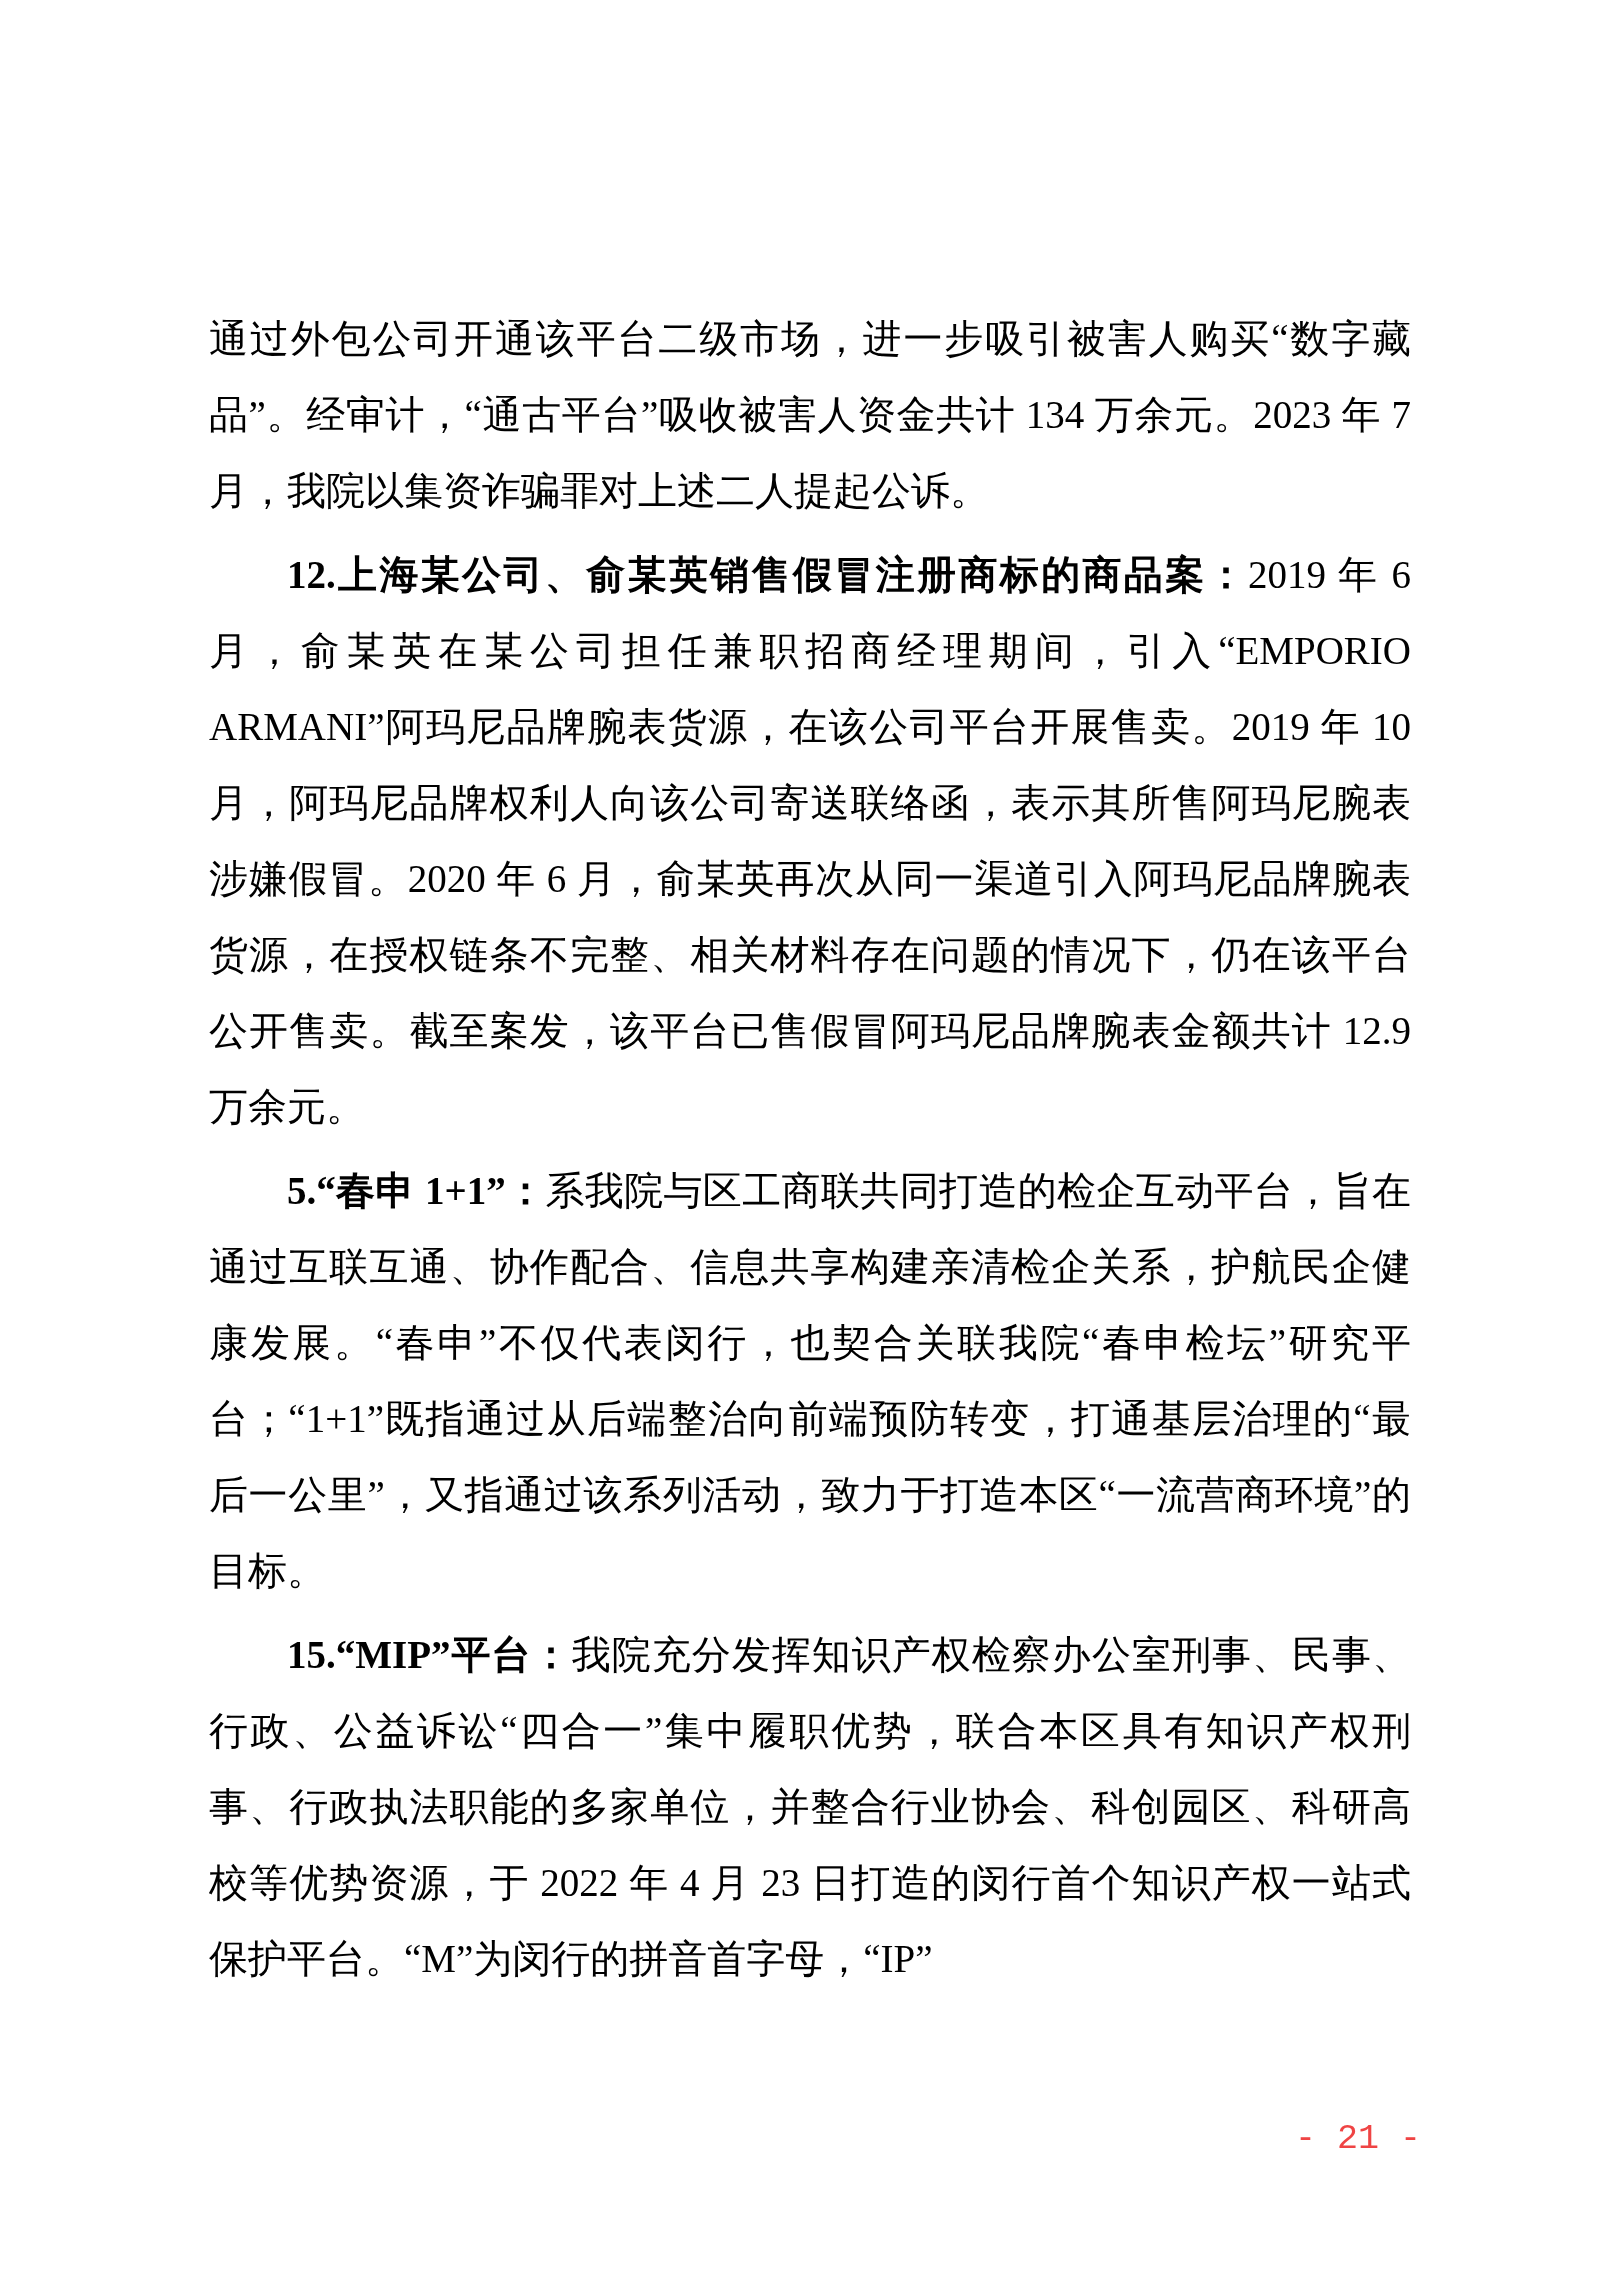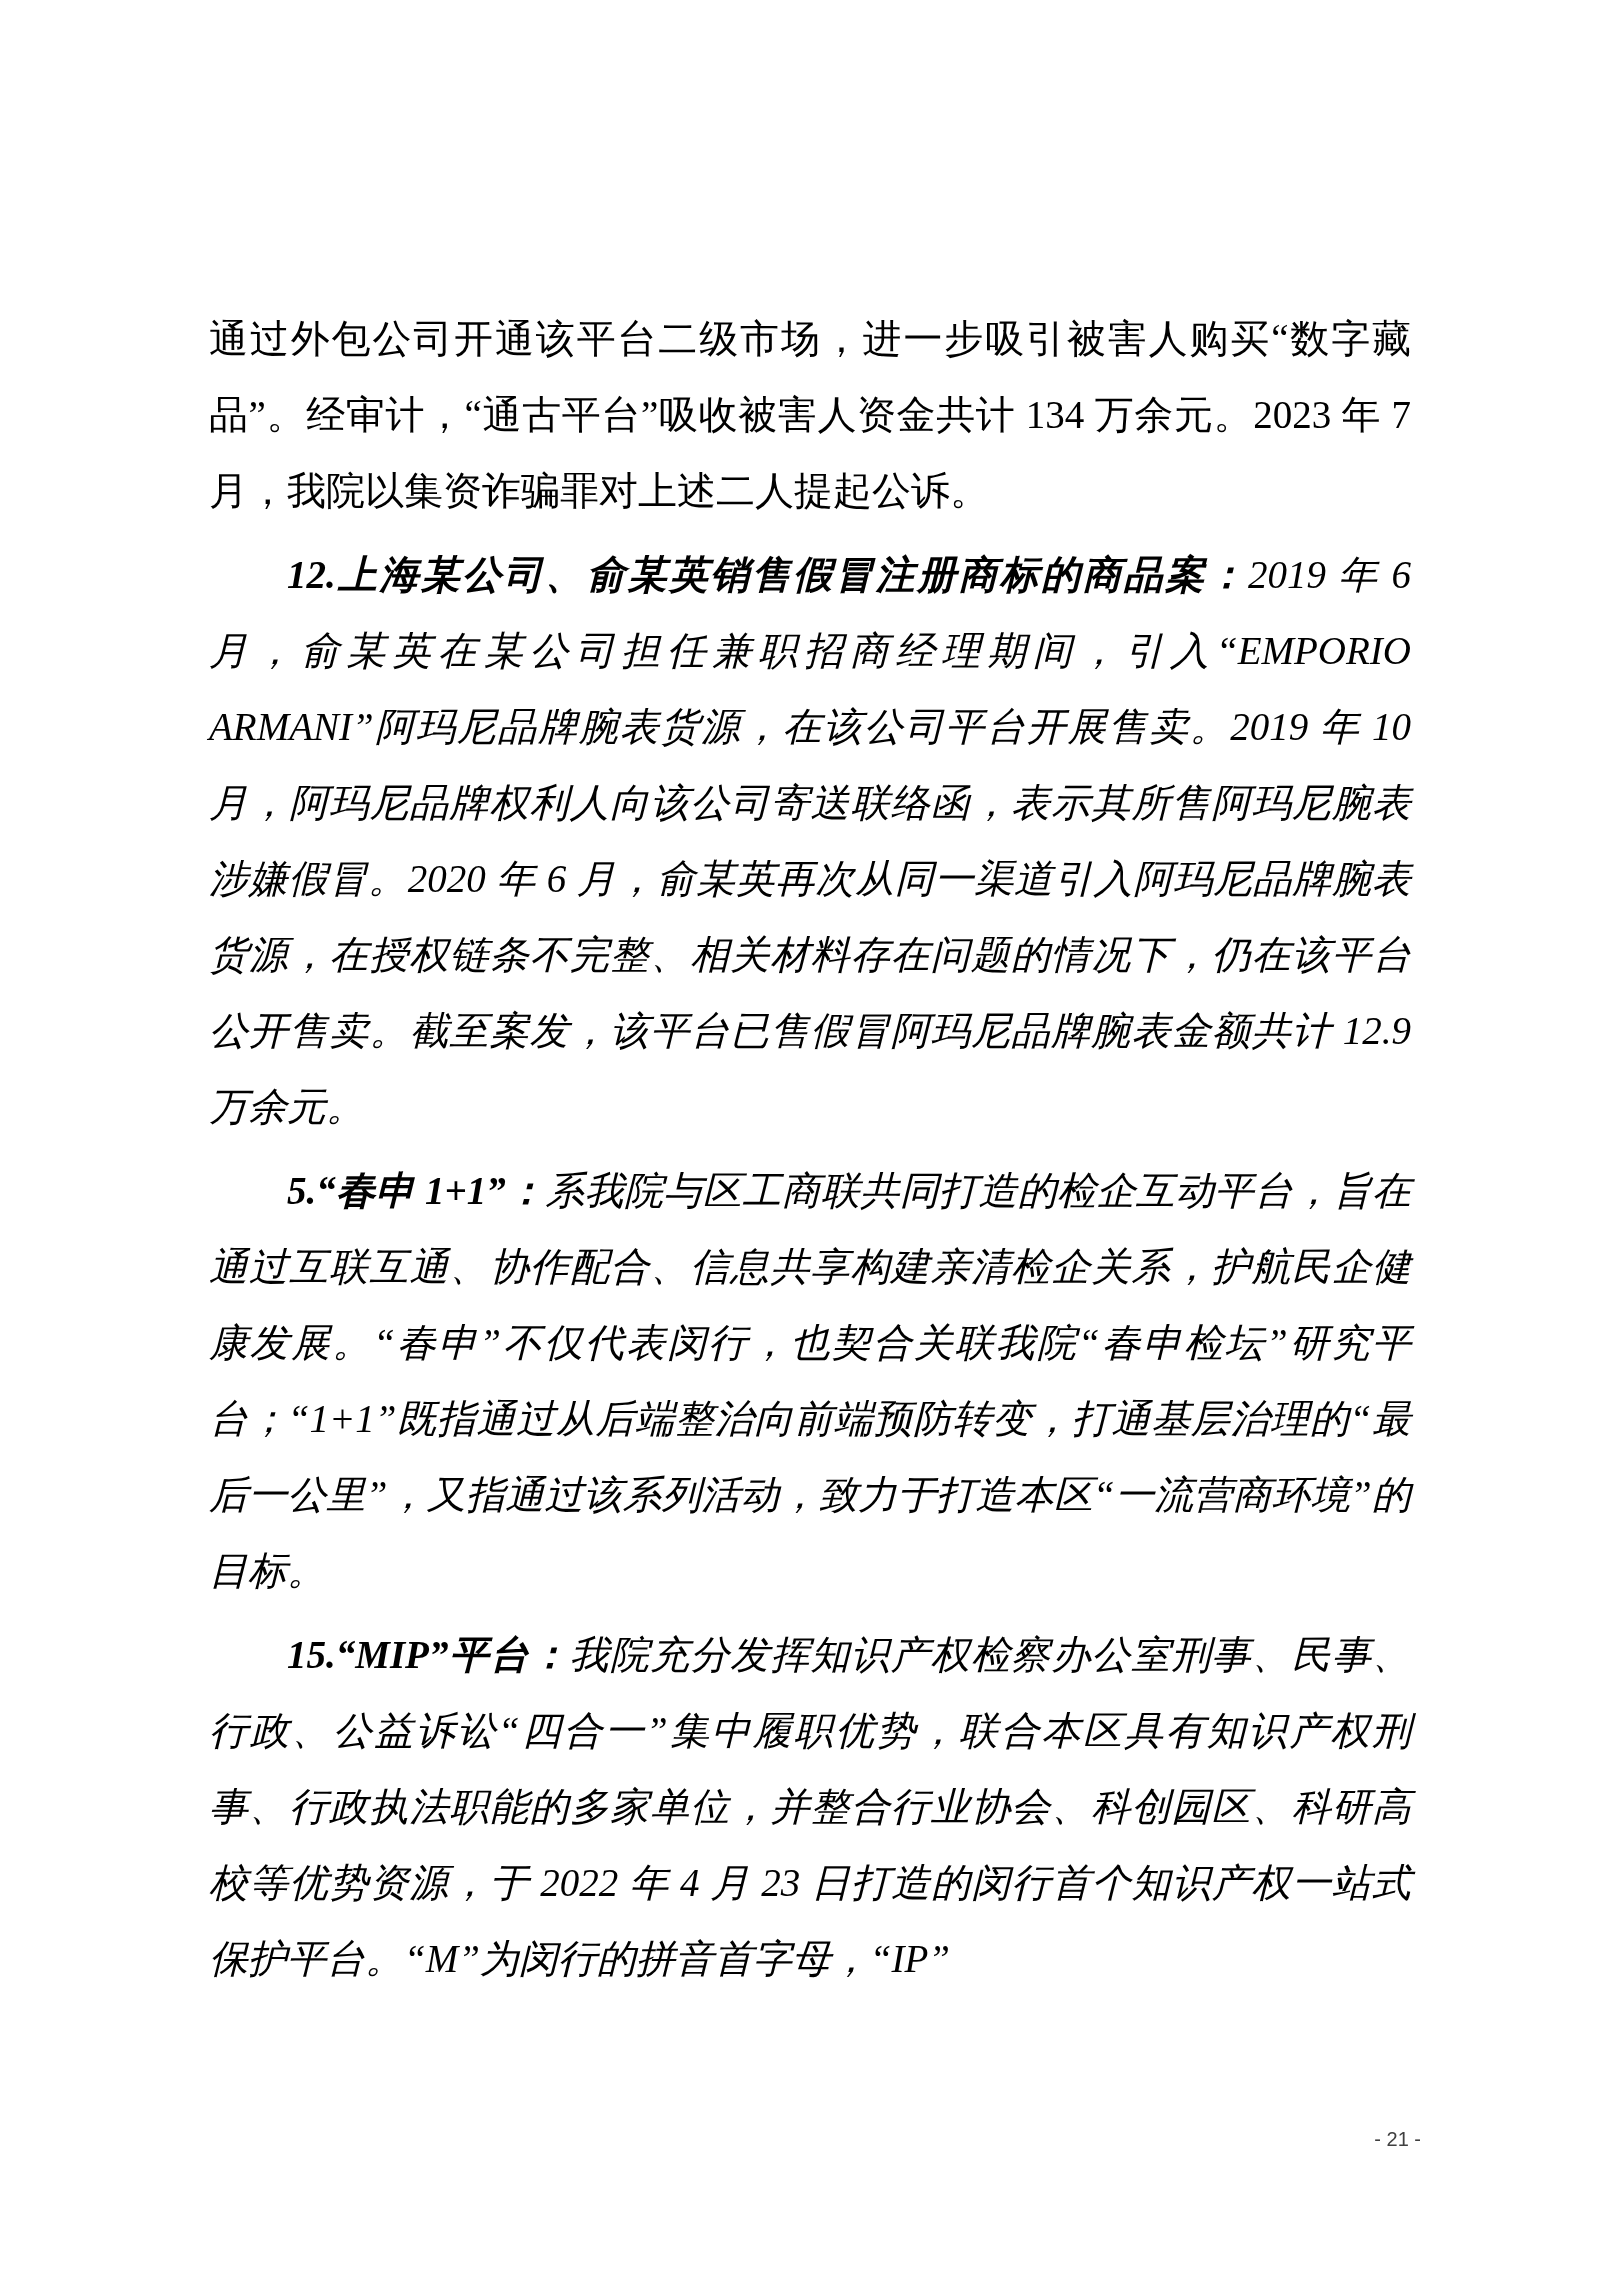--- a/index.html
+++ b/index.html
@@ -30,36 +30,35 @@
     text-align: justify;
     text-justify: inter-ideograph;
     letter-spacing: 0px;
   }
   p.para {
     margin: 8px;
     padding: 0;
   }
   p.para.indent {
     text-indent: 78px;
-    font-style: italic;
   }
   .run {
     font-weight: normal;
   }
   .run.bold {
     font-weight: bold;
   }
   .page-number {
     position: absolute;
     top: 2122px;
     right: 202px;
-    font-size: 20px;
+    font-size: 35px;
     line-height: 35px;
-    font-family: Liberation Sans, sans-serif;
-    color: #404040;
+    font-family: Liberation Mono, monospace;
+    color: #ef4444;
   }
 </style>
 </head>
 <body>
 
 <div class="document-page">
   <div class="document-body">
       <p class="para"><span class="run">通过外包公司开通该平台二级市场，进一步吸引被害人购买“数字藏品”。经审计，“通古平台”吸收被害人资金共计 134 万余元。2023 年 7 月，我院以集资诈骗罪对上述二人提起公诉。</span></p>
       <p class="para indent"><span class="run bold">12.上海某公司、俞某英销售假冒注册商标的商品案：</span><span class="run">2019 年 6 月，俞某英在某公司担任兼职招商经理期间，引入“EMPORIO ARMANI”阿玛尼品牌腕表货源，在该公司平台开展售卖。2019 年 10 月，阿玛尼品牌权利人向该公司寄送联络函，表示其所售阿玛尼腕表涉嫌假冒。2020 年 6 月，俞某英再次从同一渠道引入阿玛尼品牌腕表货源，在授权链条不完整、相关材料存在问题的情况下，仍在该平台公开售卖。截至案发，该平台已售假冒阿玛尼品牌腕表金额共计 12.9 万余元。</span></p>
       <p class="para indent"><span class="run bold">5.“春申 1+1”：</span><span class="run">系我院与区工商联共同打造的检企互动平台，旨在通过互联互通、协作配合、信息共享构建亲清检企关系，护航民企健康发展。“春申”不仅代表闵行，也契合关联我院“春申检坛”研究平台；“1+1”既指通过从后端整治向前端预防转变，打通基层治理的“最后一公里”，又指通过该系列活动，致力于打造本区“一流营商环境”的目标。</span></p>

